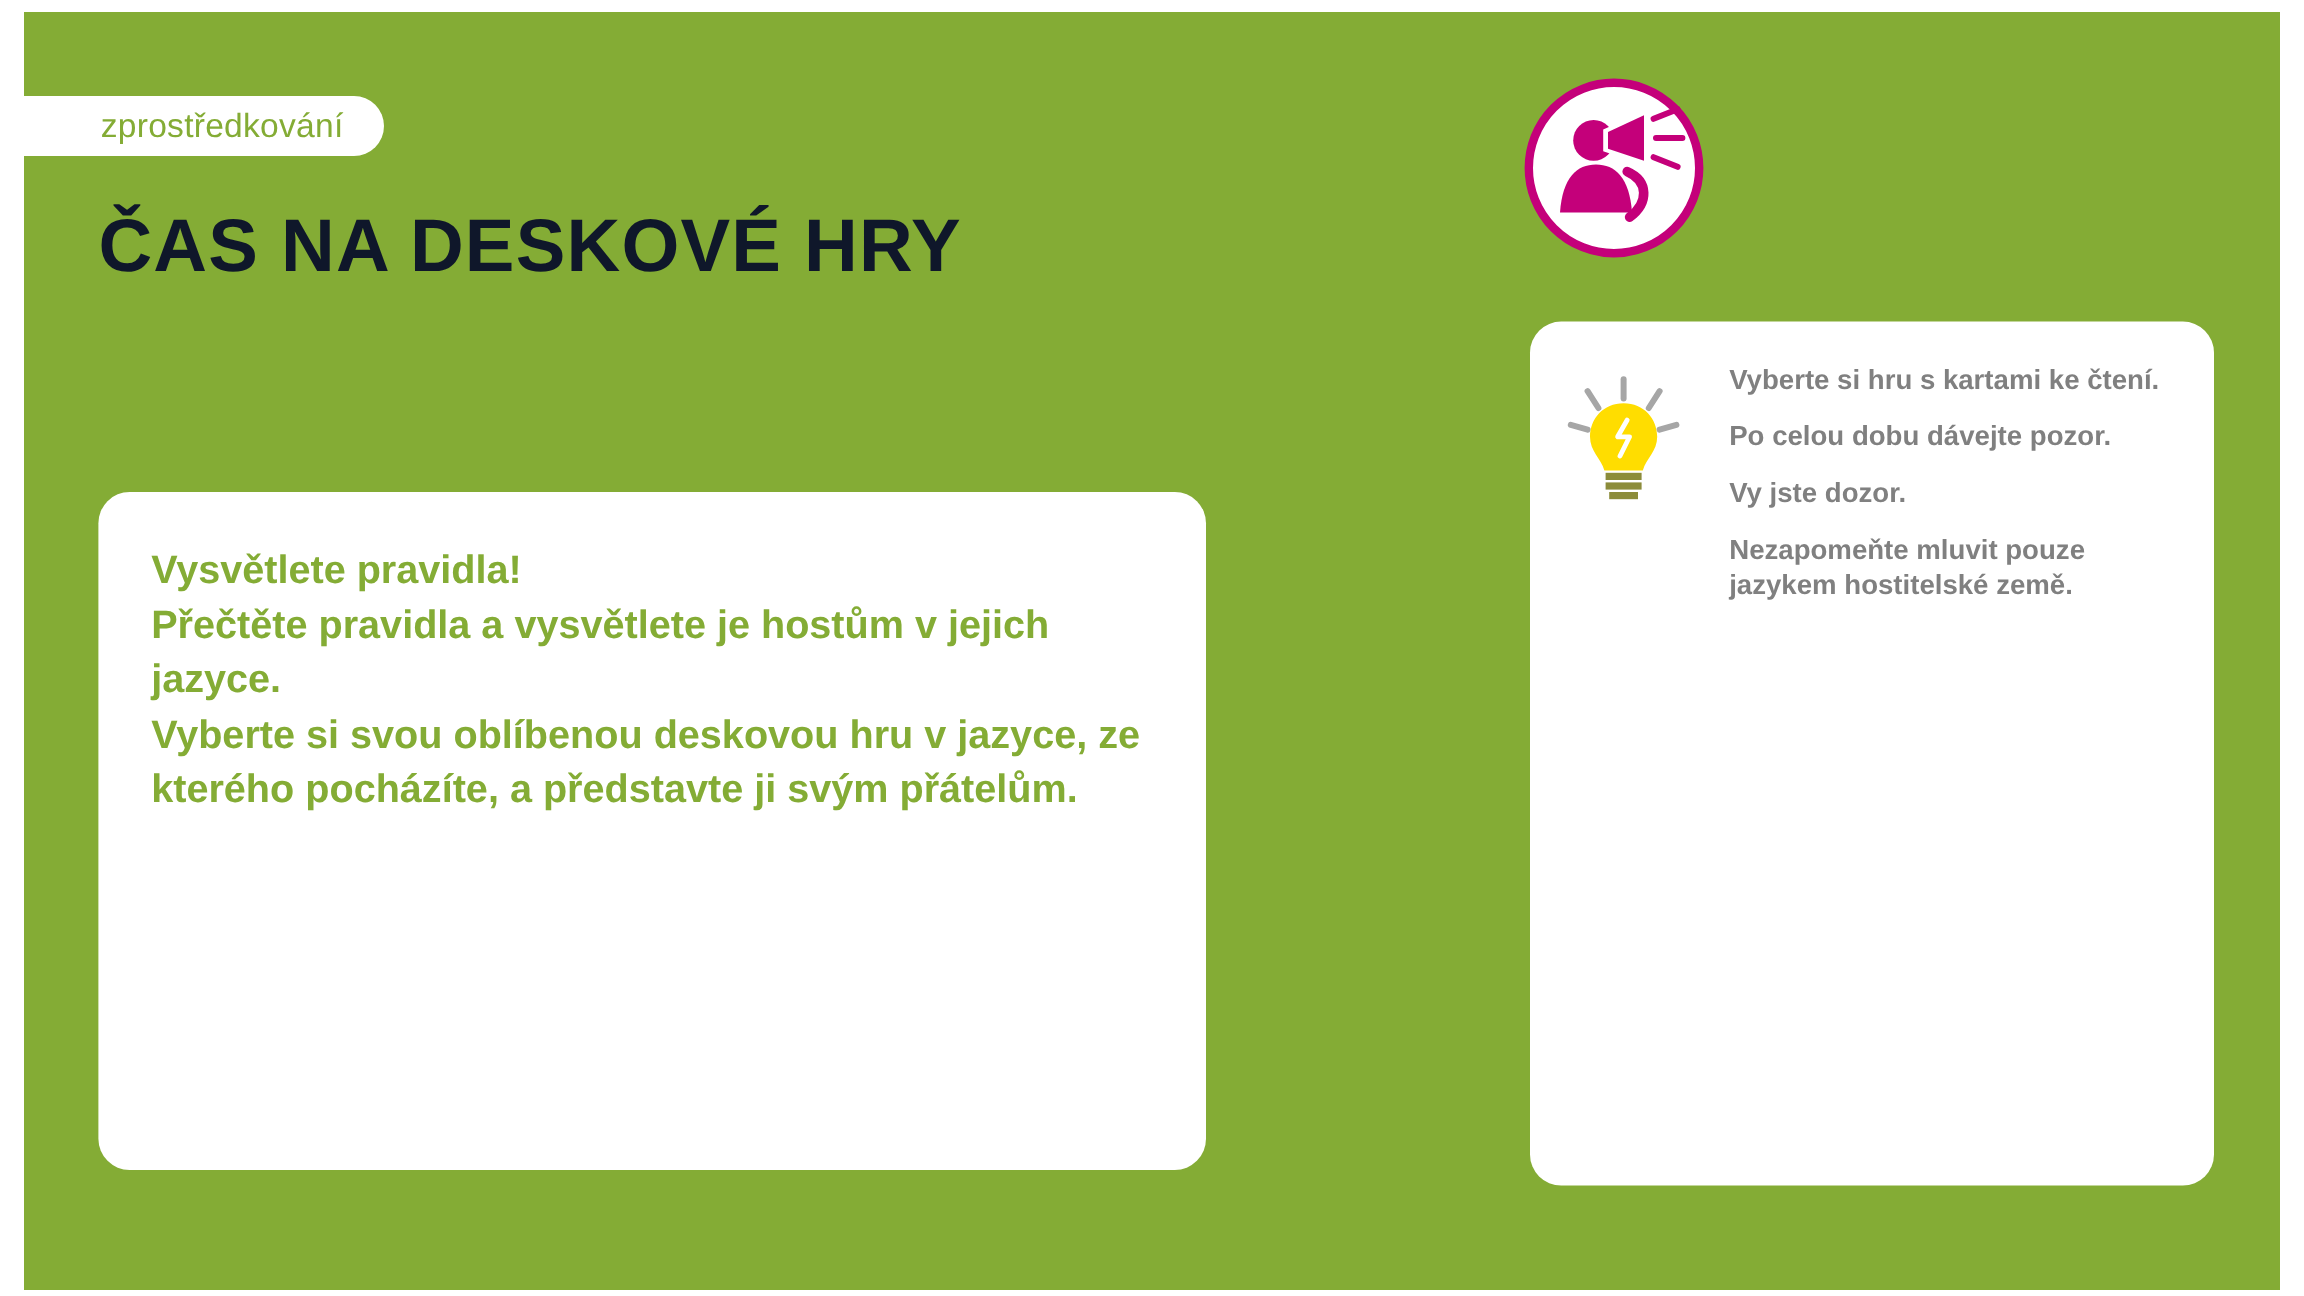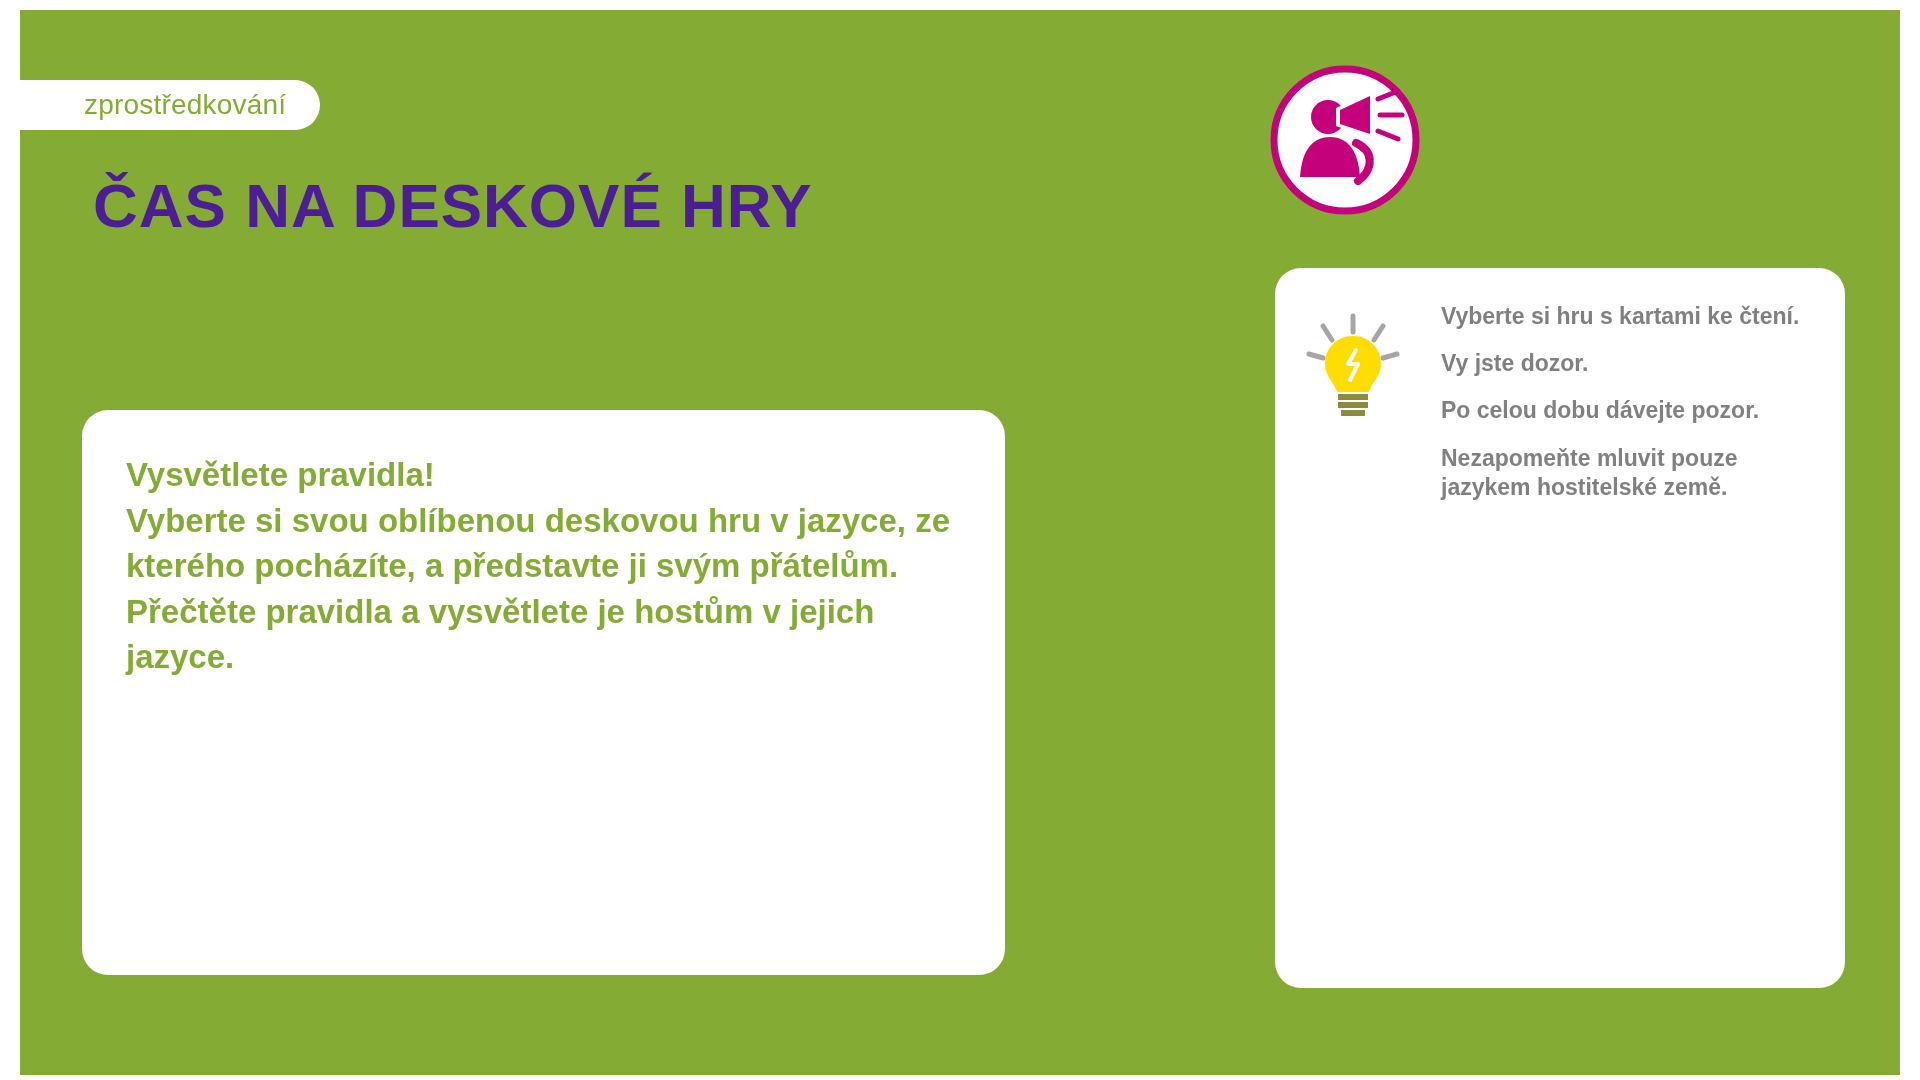--- a/index.html
+++ b/index.html
@@ -44,26 +44,25 @@
     font-weight: 400;
     letter-spacing: 0.2px;
     white-space: nowrap;
   }
 
   
   .slide-title {
     position: absolute;
     left: 62px;
     top: 160px;
-    color: #4c1d95;
+    color: #0f172a;
     font-size: 62px;
     font-weight: bold;
     letter-spacing: 1px;
     white-space: nowrap;
-    margin-left: 11px;
   }
 
   
   .logo {
     position: absolute;
     left: 1250px;
     top: 55px;
     width: 150px;
     height: 150px;
   }
@@ -145,22 +144,22 @@
       <path d="M108 34 L128 26" stroke="#C4007A" stroke-width="5" stroke-linecap="round" fill="none"></path>
       <path d="M110 50 L132 50" stroke="#C4007A" stroke-width="5" stroke-linecap="round" fill="none"></path>
       <path d="M108 66 L128 74" stroke="#C4007A" stroke-width="5" stroke-linecap="round" fill="none"></path>
 
       <path d="M86 78 C104 86 104 104 88 116" stroke="#C4007A" stroke-width="8" fill="none" stroke-linecap="round"></path>
     </svg>
   </div>
 
   <div class="main-card">
     <p>Vysvětlete pravidla!</p>
+    <p>Přečtěte pravidla a vysvětlete je hostům v jejich jazyce.</p>
     <p>Vyberte si svou oblíbenou deskovou hru v jazyce, ze kterého pocházíte, a představte ji svým přátelům.</p>
-    <p>Přečtěte pravidla a vysvětlete je hostům v jejich jazyce.</p>
   </div>
 
   <div class="tips-card">
     <div class="bulb">
       <svg width="100" height="110" viewBox="0 0 100 110">
 
         <path d="M50 6 L50 22" stroke="#A6A6A6" stroke-width="5" stroke-linecap="round"></path>
         <path d="M20 16 L29 30" stroke="#A6A6A6" stroke-width="5" stroke-linecap="round"></path>
         <path d="M80 16 L71 30" stroke="#A6A6A6" stroke-width="5" stroke-linecap="round"></path>
         <path d="M6 44 L20 48" stroke="#A6A6A6" stroke-width="5" stroke-linecap="round"></path>
@@ -170,19 +169,19 @@
 
         <path d="M53 40 L45 54 L55 54 L47 70" stroke="#ffffff" stroke-width="4" fill="none" stroke-linecap="round" stroke-linejoin="round"></path>
 
         <rect x="35" y="84" width="30" height="6" fill="#8C8C3A"></rect>
         <rect x="35" y="92" width="30" height="6" fill="#8C8C3A"></rect>
         <rect x="38" y="100" width="24" height="6" fill="#8C8C3A"></rect>
       </svg>
     </div>
     <div class="tips-list">
       <p class="tip">Vyberte si hru s kartami ke čtení.</p>
+      <p class="tip">Po celou dobu dávejte pozor.</p>
       <p class="tip">Vy jste dozor.</p>
-      <p class="tip">Po celou dobu dávejte pozor.</p>
       <p class="tip">Nezapomeňte mluvit pouze jazykem hostitelské země.</p>
     </div>
   </div>
 
 </div>
 
 </body></html>

